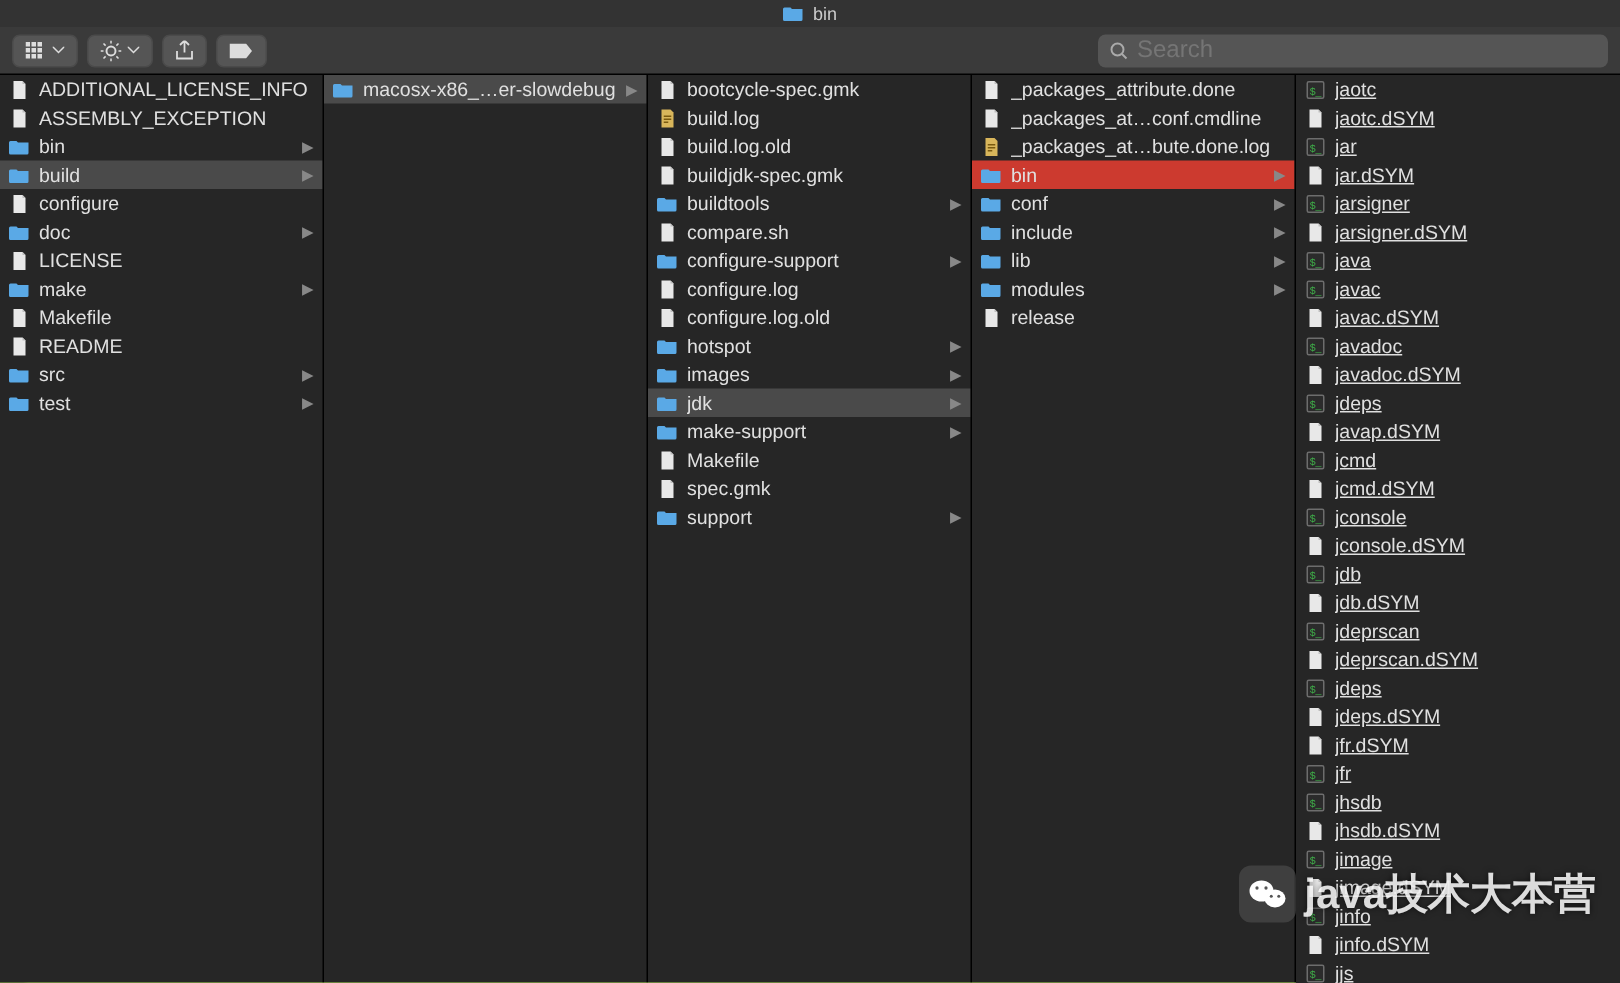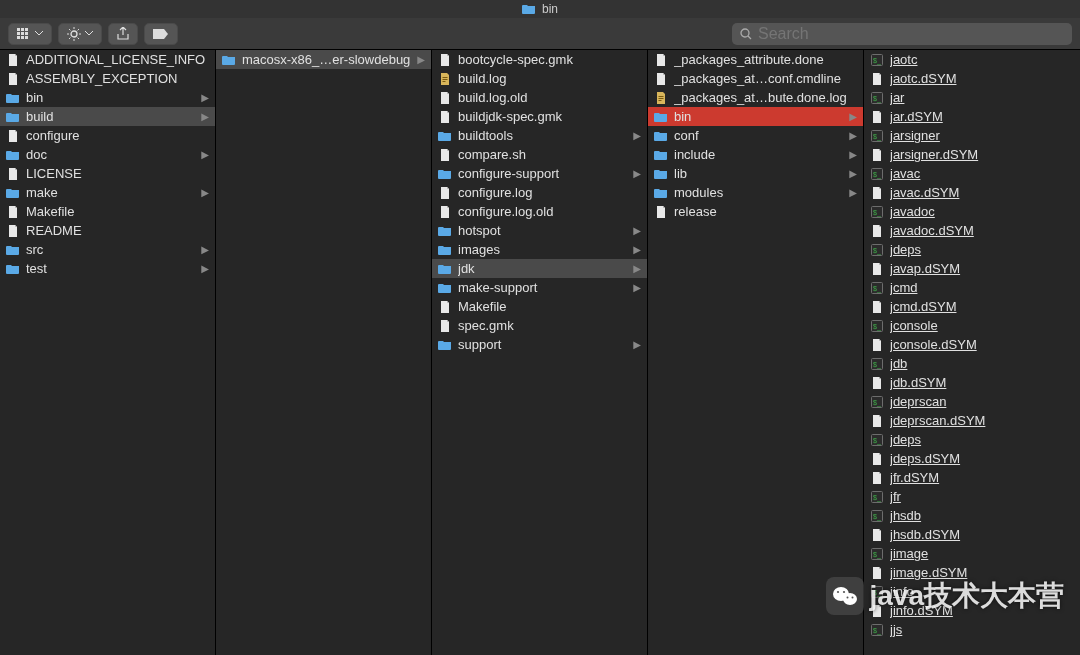--- a/index.html
+++ b/index.html
@@ -495,20 +495,29 @@
         </span>
         <span class="name">jarsigner.dSYM</span>
       </div>
       <div class="row">
         <span class="ico">
           <svg viewBox="0 0 14 14">
             <rect x="1.5" y="1.5" width="11" height="11" rx="1" fill="#2b2b2b" stroke="#6d6d6d"></rect>
             <text x="7" y="10" text-anchor="middle" font-size="7" fill="#3fae49" font-family="monospace">$_</text>
           </svg>
         </span>
+        <span class="name">java</span>
+      </div>
+      <div class="row">
+        <span class="ico">
+          <svg viewBox="0 0 14 14">
+            <rect x="1.5" y="1.5" width="11" height="11" rx="1" fill="#2b2b2b" stroke="#6d6d6d"></rect>
+            <text x="7" y="10" text-anchor="middle" font-size="7" fill="#3fae49" font-family="monospace">$_</text>
+          </svg>
+        </span>
         <span class="name">javac</span>
       </div>
       <div class="row">
         <span class="ico">
           <svg viewBox="0 0 14 14">
             <path fill="#e8e8e8" d="M3 1h6l2 2v10H3z"></path>
             <path fill="#bdbdbd" d="M9 1v2h2z"></path>
           </svg>
         </span>
         <span class="name">javac.dSYM</span>

